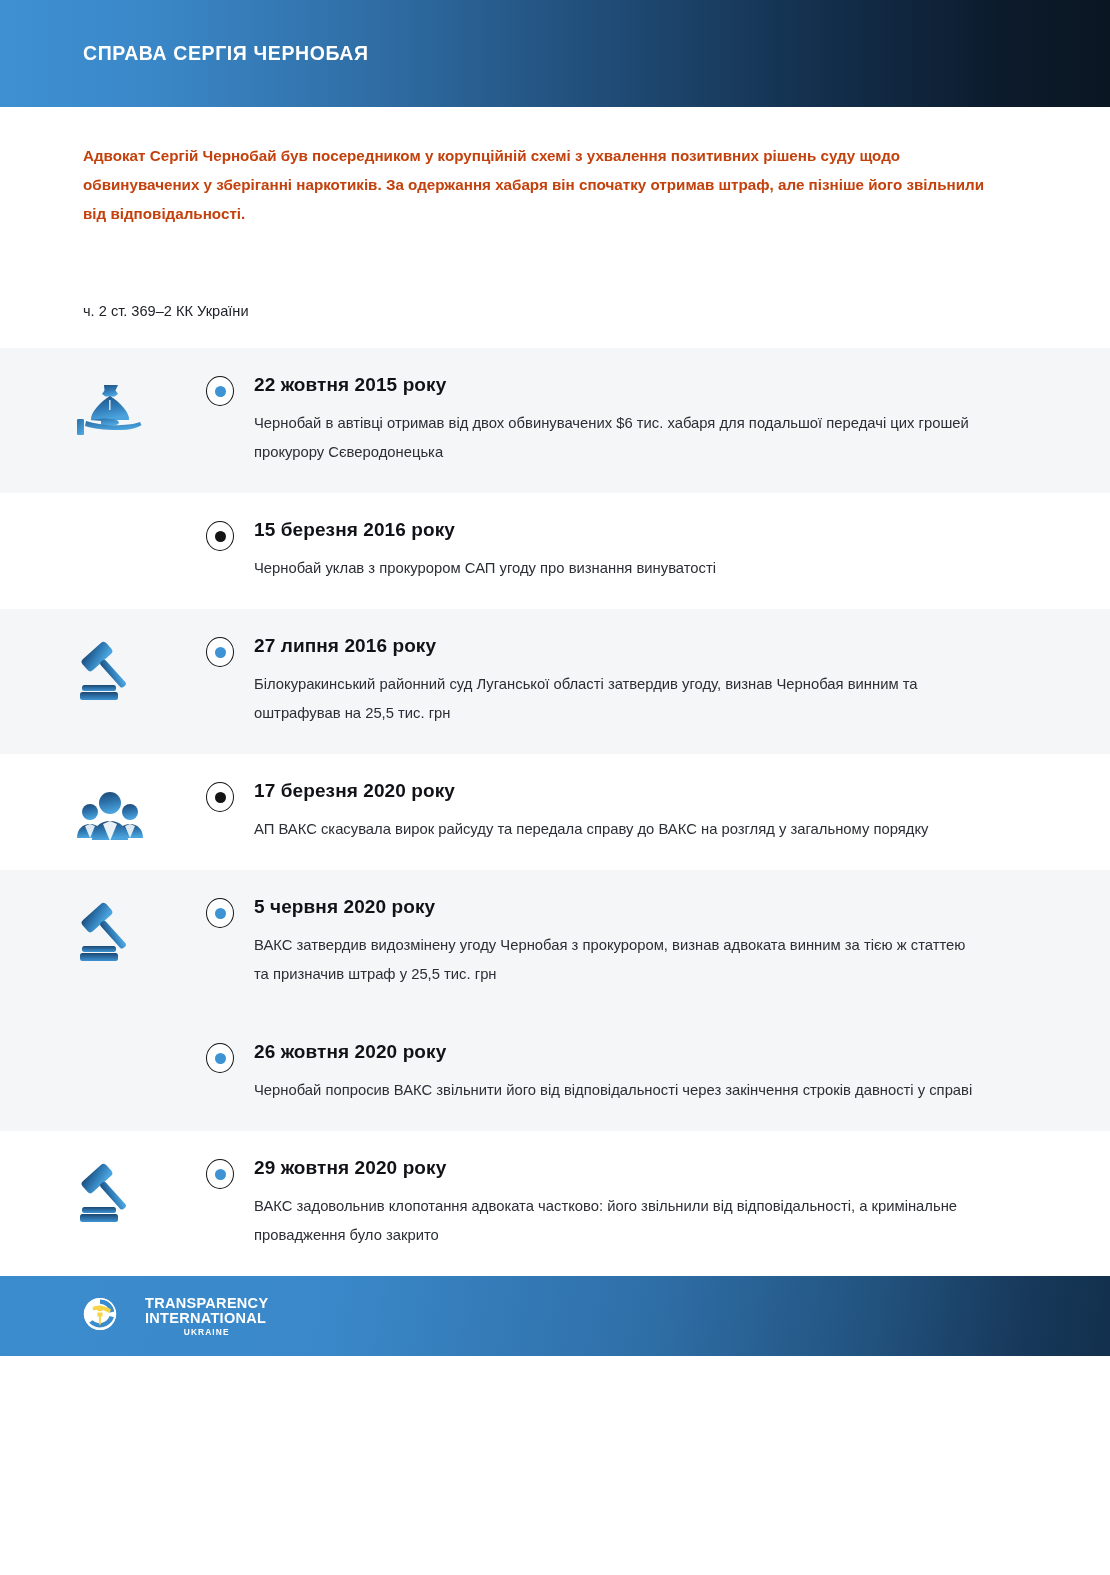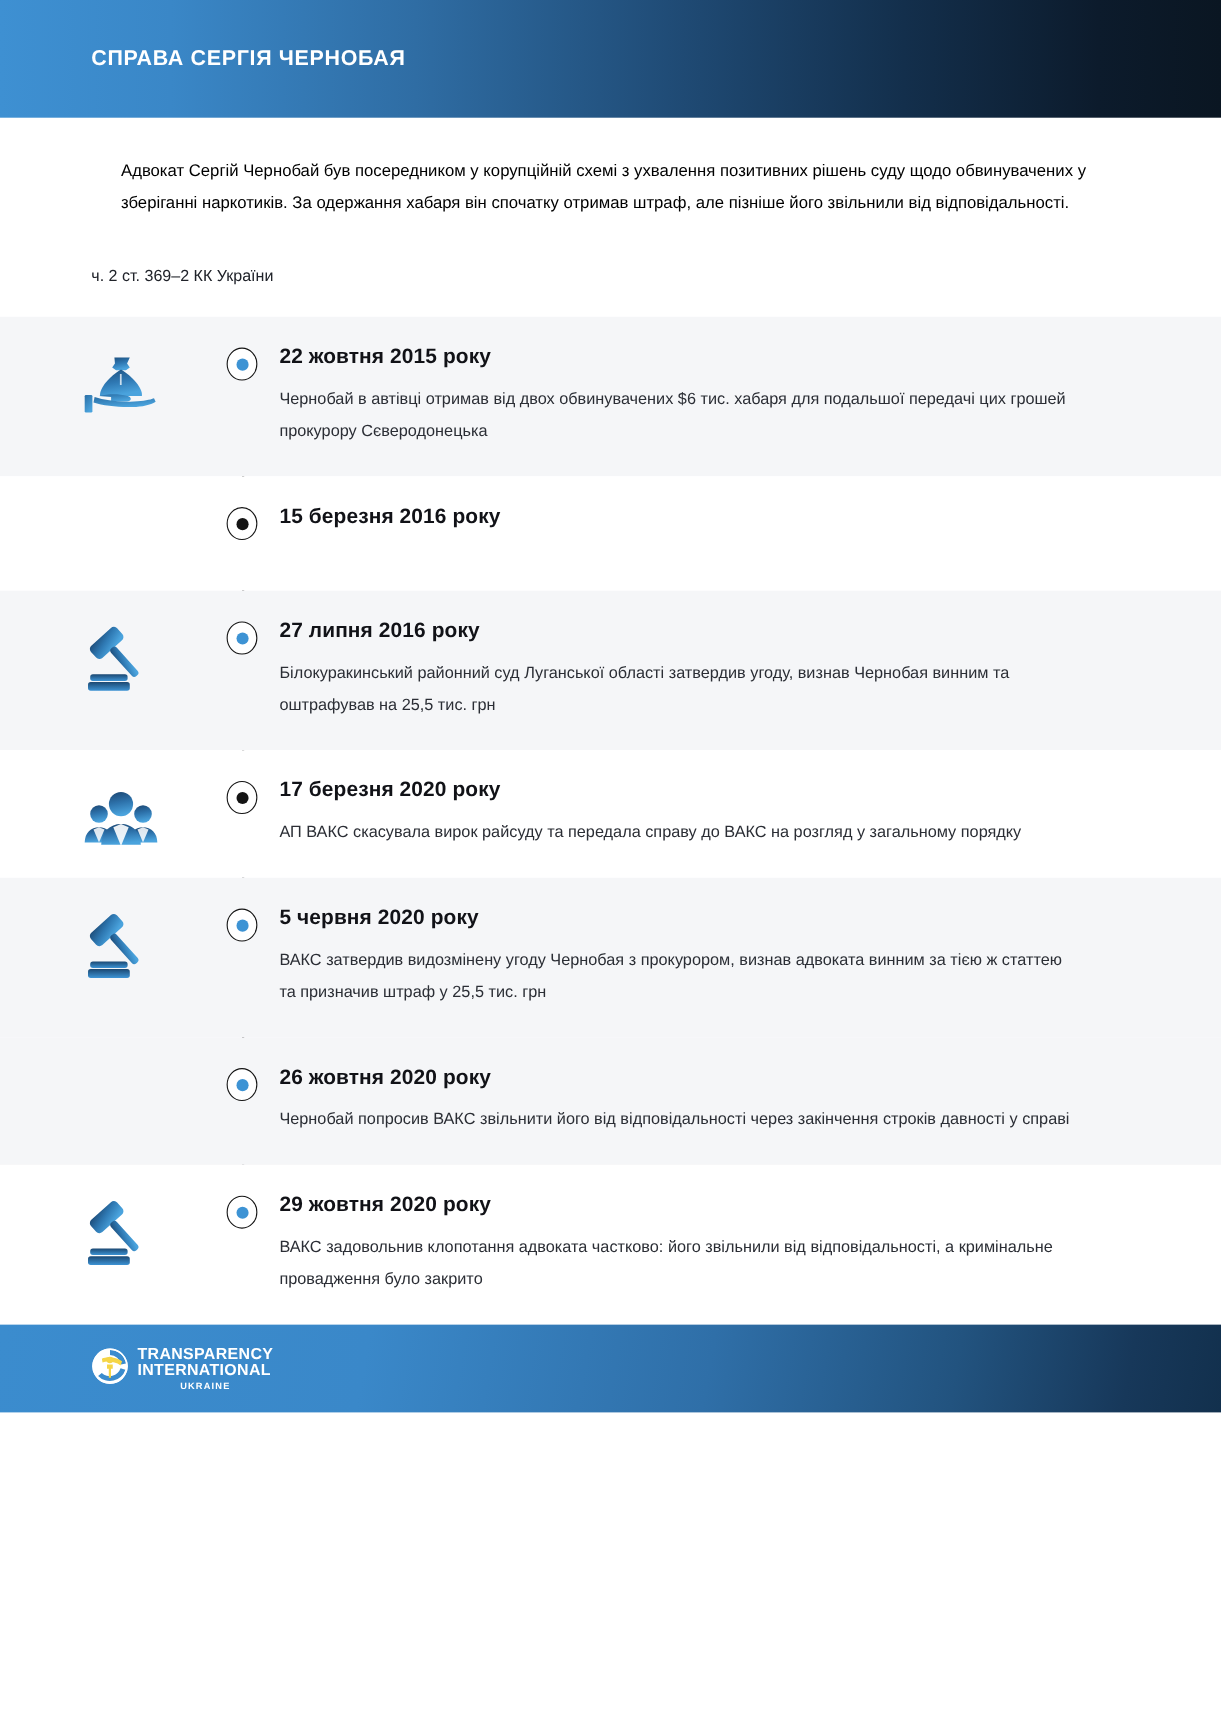--- a/index.html
+++ b/index.html
@@ -45,27 +45,26 @@
   }
 
   
   .intro {
     padding: 34px 83px 0 83px;
     background: #ffffff;
   }
   .intro-text {
     font-size: 15.2px;
     line-height: 29px;
-    color: #000000;
+    color: #c2410c;
     max-width: 925px;
-    font-weight: 400;
-    margin-left: 27px;
+    font-weight: 700;
   }
   .article-ref {
-    margin-top: 41px;
+    margin-top: 72px;
     margin-bottom: 26px;
     font-size: 14.6px;
     line-height: 22px;
     color: #20232a;
   }
 
   
   .timeline {
     position: relative;
     flex: 1 1 auto;
@@ -166,20 +165,21 @@
     margin-left: 83px;
     display: flex;
     align-items: center;
     gap: 8px;
   }
   .logo-text {
     display: flex;
     flex-direction: column;
     line-height: 1;
     color: #ffffff;
+    margin-left: 20px;
   }
   .logo-l1, .logo-l2 {
     font-size: 14.5px;
     font-weight: 700;
     letter-spacing: 0.3px;
     line-height: 15px;
   }
   .logo-l3 {
     font-size: 8.4px;
     font-weight: 700;
@@ -241,20 +241,21 @@
         </div>
         <div class="row plain">
           <div class="icon-cell"></div>
           <div class="dot-cell">
             <div class="dot">
               <div class="dot-inner"></div>
             </div>
           </div>
           <div class="content-cell">
             <div class="ev-date">15 березня 2016 року</div>
+            <div class="ev-desc">Чернобай уклав з прокурором САП угоду про визнання винуватості</div>
           </div>
         </div>
         <div class="row alt">
           <div class="icon-cell">
             <span>
               <svg width="72" height="64" viewBox="0 0 72 64" aria-hidden="true">
                 <defs>
                   <linearGradient id="gG" x1="0" y1="0" x2="0.6" y2="1">
                     <stop offset="0" stop-color="#1c4a76"></stop>
                     <stop offset="0.5" stop-color="#2e78b2"></stop>

